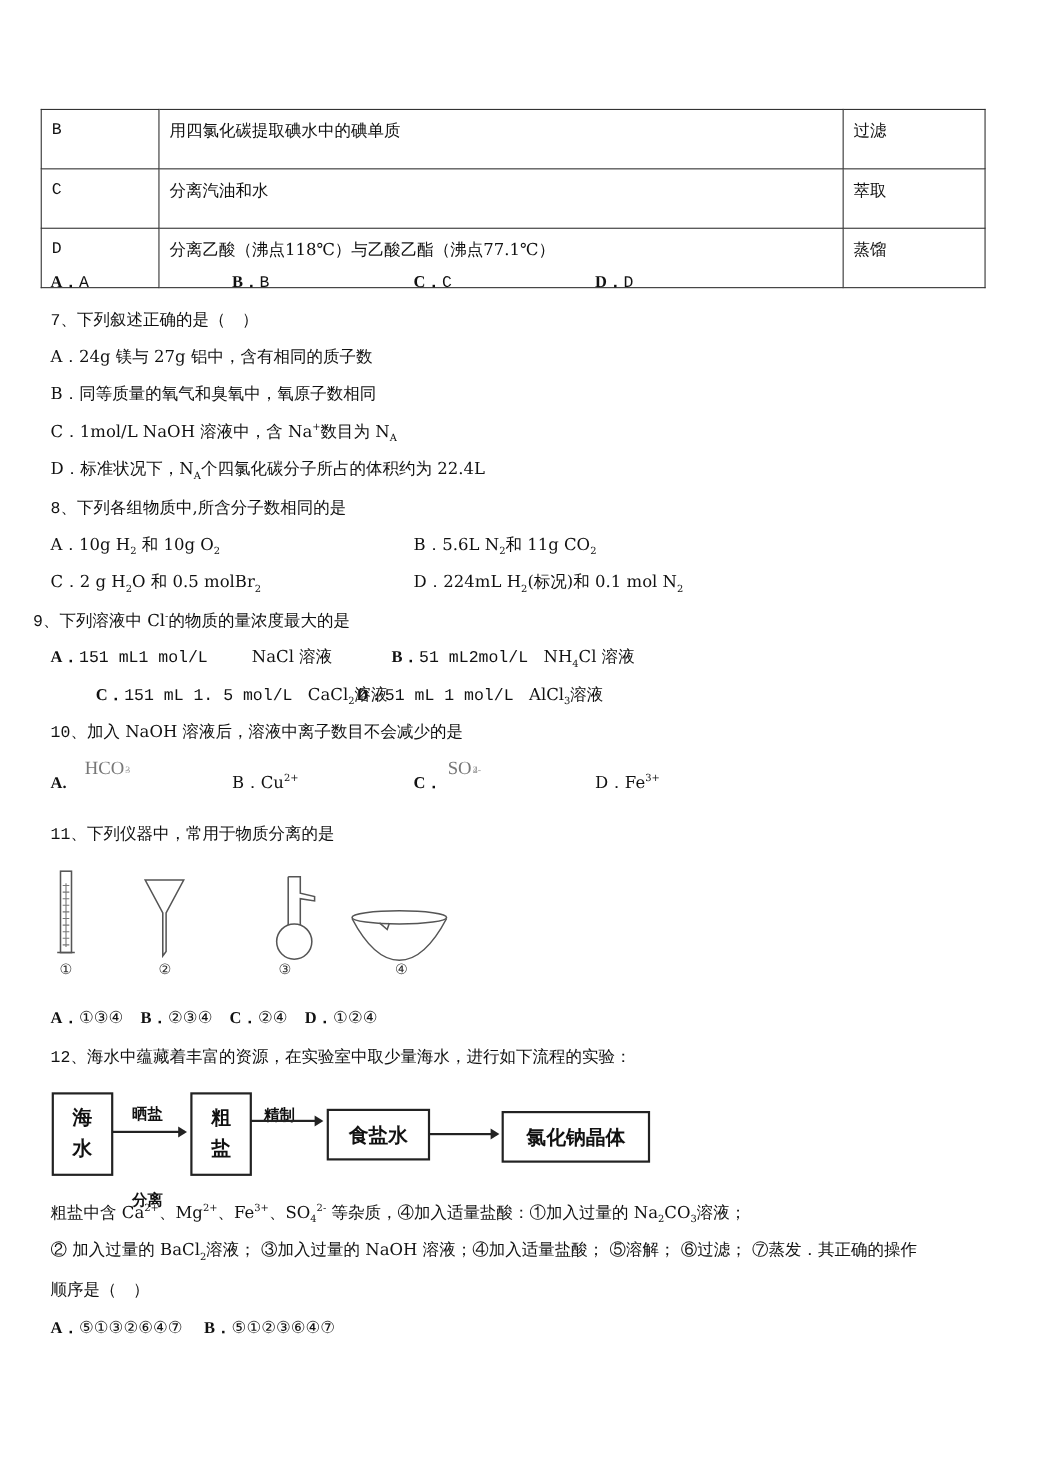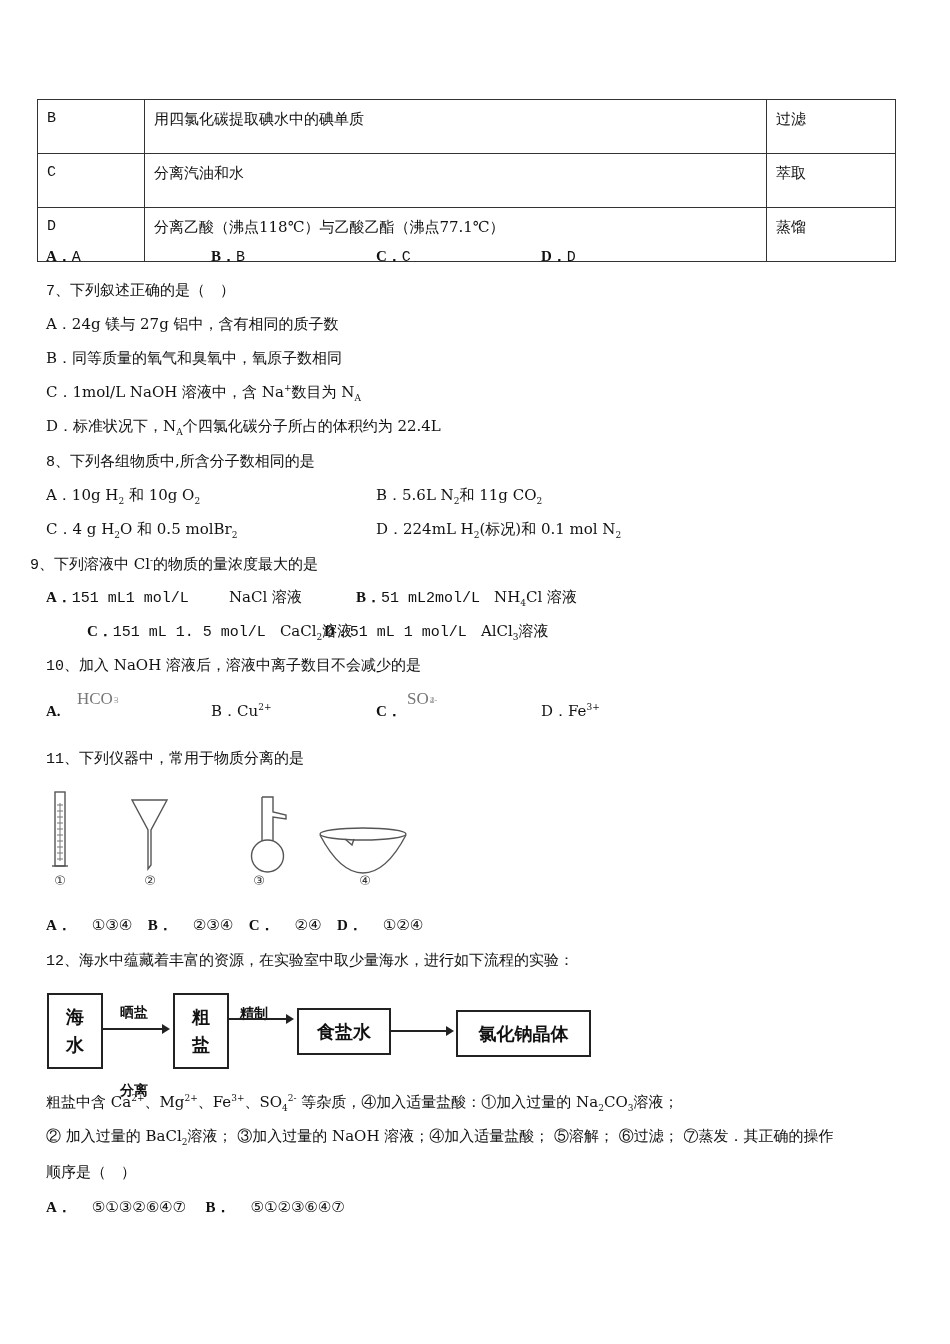--- a/index.html
+++ b/index.html
@@ -22,21 +22,21 @@
   .ion { font-family:"Liberation Serif", serif; color:#777; font-size:17px; }
   .ion sub, .ion sup { font-size:9px; color:#999; }
 
   .box { position:absolute; border:2px solid #222; background:#fff; font-weight:bold;
          font-family:"DejaVu Sans", sans-serif; font-size:18px; color:#111;
          display:flex; align-items:center; justify-content:center; text-align:center; }
   .arrow { position:absolute; height:2px; background:#222; }
   .arrow::after { content:""; position:absolute; right:-2px; top:-4px;
          border-left:8px solid #222; border-top:5px solid transparent; border-bottom:5px solid transparent; }
   .flow-lbl { position:absolute; font-weight:bold; font-size:14px; font-family:Liberation Serif, serif; }
-  .circ { font-family:"DejaVu Sans", sans-serif;margin-left:20px; }
+  .circ { font-family:"DejaVu Sans", sans-serif; }
 </style>
 </head>
 <body>
 
 <table class="tbl">
   <tbody>
       <tr>
     <td class="c0">B</td>
     <td class="c1">用四氯化碳提取碘水中的碘单质</td>
     <td>过滤</td>
@@ -86,21 +86,21 @@
 <div class="abs t" style="left:46px;top:451px;">
   <span class="mono">8、</span><span>下列各组物质中,所含分子数相同的是</span>
 </div>
 <div class="abs t b" style="left:46px;top:485px;">
   <span>A．</span><span>10g H</span><sub>2</sub><span> 和 10g O</span><sub>2</sub>
 </div>
 <div class="abs t b" style="left:376px;top:485px;">
   <span>B．</span><span>5.6L N</span><sub>2</sub><span>和 11g CO</span><sub>2</sub>
 </div>
 <div class="abs t b" style="left:46px;top:519px;">
-  <span>C．</span><span>4 g H</span><sub>2</sub><span>O 和 0.5 molBr</span><sub>2</sub>
+  <span>C．</span><span>2 g H</span><sub>2</sub><span>O 和 0.5 molBr</span><sub>2</sub>
 </div>
 <div class="abs t b" style="left:376px;top:519px;">
   <span>D．</span><span>224mL H</span><sub>2</sub><span>(标况)和 0.1 mol N</span><sub>2</sub>
 </div>
 
 <div class="abs t" style="left:30px;top:554px;">
   <span class="mono">9、</span><span>下列溶液中 Cl</span><sup>-</sup><span>的物质的量浓度最大的是</span>
 </div>
 <div class="abs t" style="left:46px;top:587px;">
   <span class="lbl">A．</span><span class="mono">151 mL1 mol/L</span><span style="display:inline-block;width:40px"></span><span>NaCl 溶液</span>

